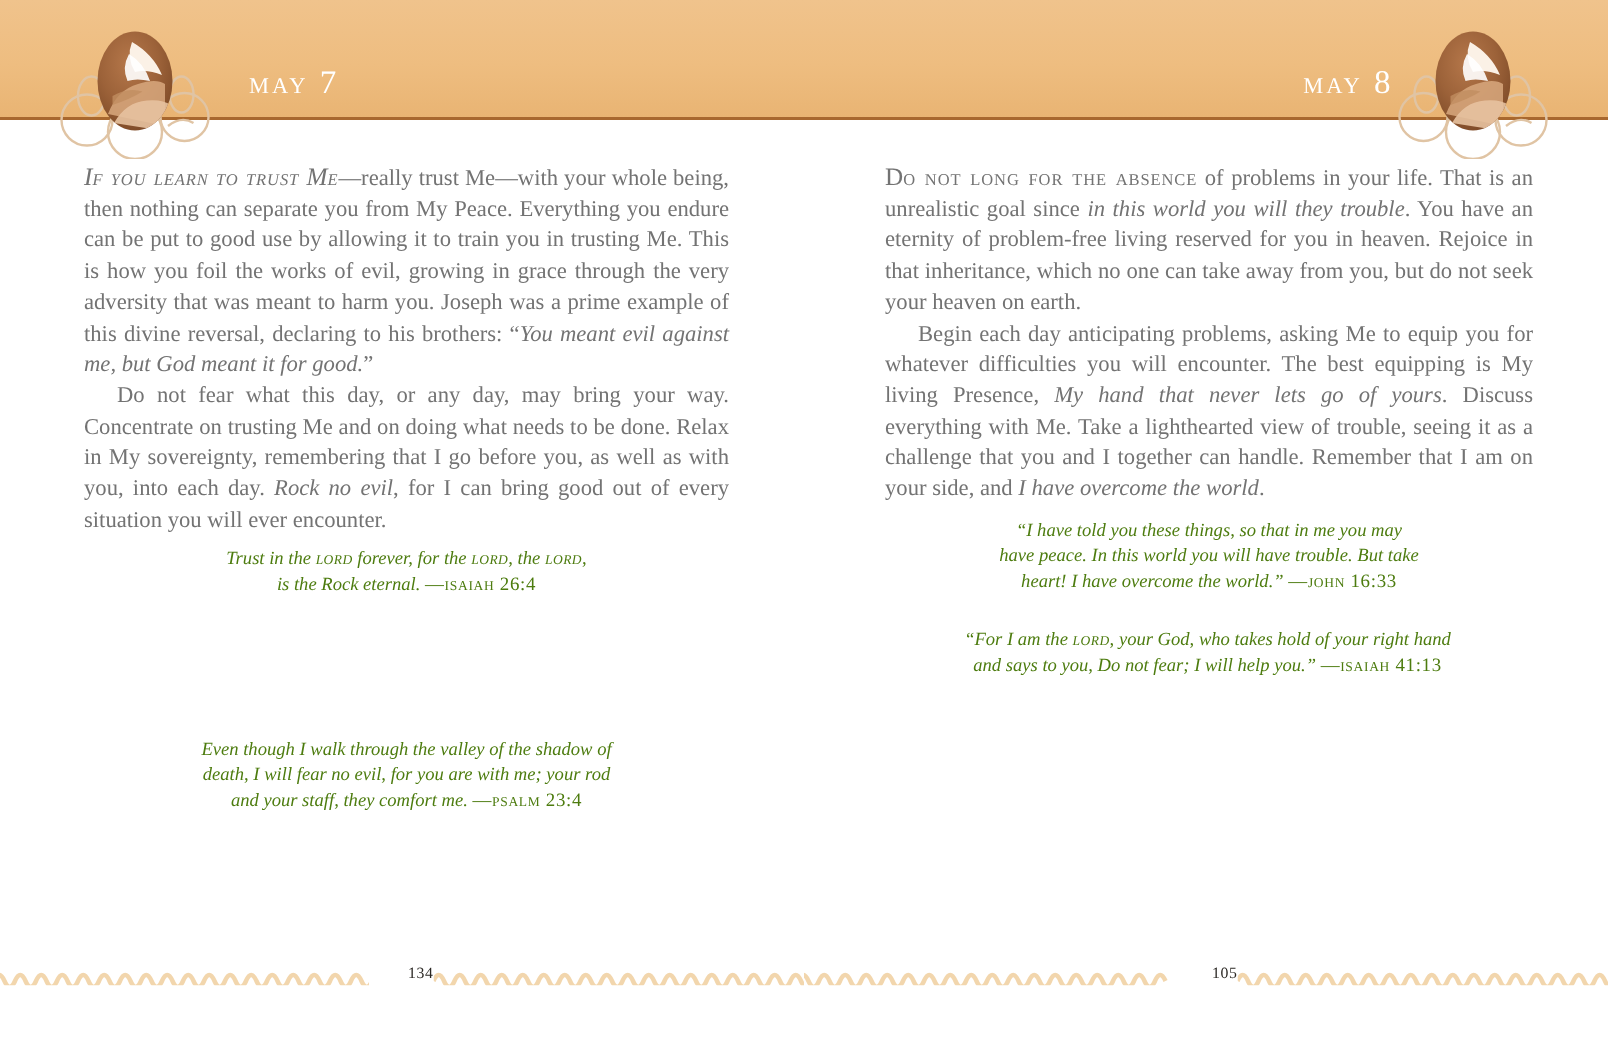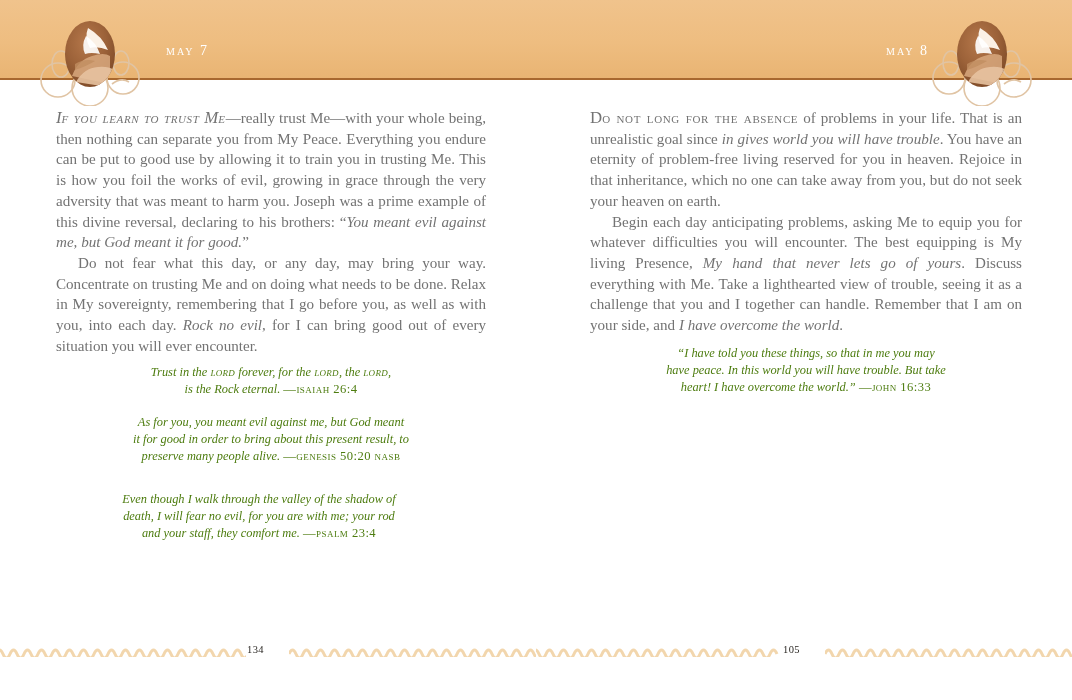--- a/index.html
+++ b/index.html
@@ -45,21 +45,21 @@
     left: 0;
     width: 536px;
     height: 2px;
     background: #a8682f;
   }
   .header-title {
     position: absolute;
     top: 44px;
     color: #ffffff;
     font-family: "Liberation Serif", "DejaVu Serif", serif;
-    font-size: 14px;
+    font-size: 22px;
     letter-spacing: 2.0px;
     font-variant: small-caps;
     text-transform: lowercase;
     white-space: nowrap;
     line-height: 1;
     text-align: center;
   }
   .page-left .header-title { left: 166px; }
   .page-right .header-title { right: 143px; }
 
@@ -143,21 +143,21 @@
     position: absolute;
     top: 2px;
     height: 14px;
     overflow: hidden;
   }
   .scallop svg { display: block; }
   .folio {
     position: absolute;
     top: 1px;
     width: 42px;
-    text-align: left;
+    text-align: right;
     font-size: 10.5px;
     letter-spacing: 0.4px;
     color: #2a2723;
     line-height: 16px;
   }
   .page-left  .folio { left: 247px; }
   .page-right .folio { left: 247px; }
   .page-left  .scallop.s-a { left: -4px;  width: 250px; }
   .page-left  .scallop.s-b { left: 289px; width: 251px; }
   .page-right .scallop.s-a { left: -4px;  width: 250px; }
@@ -210,23 +210,22 @@
       </svg>
     </div>
 
     <div class="col">
       <p class="first"><span class="lead-caps ital"><span class="cap1">I</span>f you learn to trust <span class="cap1">M</span>e</span>—really trust Me—with your whole being, then nothing can separate you from My Peace. Everything you endure can be put to good use by allowing it to train you in trusting Me. This is how you foil the works of evil, growing in grace through the very adversity that was meant to harm you. Joseph was a prime example of this divine reversal, declaring to his brothers: “<em>You meant evil against me, but God meant it for good.</em>”</p>
       <p>Do not fear what this day, or any day, may bring your way. Concentrate on trusting Me and on doing what needs to be done. Relax in My sovereignty, remembering that I go before you, as well as with you, into each day. <em>Rock no evil</em>, for I can bring good out of every situation you will ever encounter.</p>
     </div>
 
     <div class="scripture" style="left:56px; top:364px; width:430px;">Trust in the <span class="lord">Lord</span> forever, for the <span class="lord">Lord</span>, the <span class="lord">Lord</span>,<br>is the Rock eternal. <span class="ref">—Isaiah 26:4</span></div>
 
-    <div class="scripture" style="left:56px; top:414px; width:430px;">As for you, you meant evil against me, but God meant<br>it for good in order to bring about this present result, to<br>preserve many people alive. <span class="ref">—Genesis 50:20 nasb</span></div>
-
-    <div class="scripture" style="left:44px; top:491px; width:430px;">Even though I walk through the valley of the shadow of<br>death, I will fear no evil, for you are with me; your rod<br>and your staff, they comfort me. <span class="ref">—Psalm 23:4</span></div>
+
+    <div class="scripture" style="left:56px; top:491px; width:430px;">Even though I walk through the valley of the shadow of<br>death, I will fear no evil, for you are with me; your rod<br>and your staff, they comfort me. <span class="ref">—Psalm 23:4</span></div>
 
     <div class="footer">
       <div class="scallop s-a">
         <svg width="250" height="14" viewBox="0 0 250 14" preserveAspectRatio="none" aria-hidden="true">
           <path d="M0 11 q3.5 -8 7 0 t7 0 t7 0 t7 0 t7 0 t7 0 t7 0 t7 0 t7 0 t7 0 t7 0 t7 0 t7 0 t7 0 t7 0 t7 0 t7 0 t7 0 t7 0 t7 0 t7 0 t7 0 t7 0 t7 0 t7 0 t7 0 t7 0 t7 0 t7 0 t7 0 t7 0 t7 0 t7 0 t7 0 t7 0 t7 0" fill="none" stroke="#f2d6ad" stroke-width="3"></path>
         </svg>
       </div>
       <div class="folio">134</div>
       <div class="scallop s-b">
         <svg width="251" height="14" viewBox="0 0 251 14" preserveAspectRatio="none" aria-hidden="true">
@@ -272,26 +271,27 @@
             <path d="M64 68 q8 -14 22 -15 q10 -1 16 3 l0 18 z" fill="#e7c2a0" opacity="0.9"></path>
             <path d="M76 14 q14 8 20 22 q-10 -4 -18 -2 q-6 -10 -2 -20 z" fill="#fbf1e6"></path>
             <path d="M74 22 q10 6 14 18 q-9 -2 -15 0 q-4 -9 1 -18 z" fill="#ffffff" opacity="0.9"></path>
             <path d="M63 50 q10 -6 20 -3 q-8 5 -20 9 z" fill="#c08d60" opacity="0.8"></path>
           </g>
         </g>
       </svg>
     </div>
 
     <div class="col">
-      <p class="first"><span class="lead-caps"><span class="cap1">D</span>o not long for the absence</span> of problems in your life. That is an unrealistic goal since <em>in gives world you will have trouble</em>. You have an eternity of problem-free living reserved for you in heaven. Rejoice in that inheritance, which no one can take away from you, but do not seek your heaven on earth.</p>
+      <p class="first"><span class="lead-caps"><span class="cap1">D</span>o not long for the absence</span> of problems in your life. That is an unrealistic goal since <em>in this world you will they trouble</em>. You have an eternity of problem-free living reserved for you in heaven. Rejoice in that inheritance, which no one can take away from you, but do not seek your heaven on earth.</p>
       <p>Begin each day anticipating problems, asking Me to equip you for whatever difficulties you will encounter. The best equipping is My living Presence, <em>My hand that never lets go of yours</em>. Discuss everything with Me. Take a lighthearted view of trouble, seeing it as a challenge that you and I together can handle. Remember that I am on your side, and <em>I have overcome the world</em>.</p>
     </div>
 
     <div class="scripture" style="left:54px; top:345px; width:432px;">“I have told you these things, so that in me you may<br>have peace. In this world you will have trouble. But take<br>heart! I have overcome the world.” <span class="ref">—John 16:33</span></div>
 
+    <div class="scripture" style="left:34px; top:418px; width:470px;">“For I am the <span class="lord">Lord</span>, your God, who takes hold of your right hand<br>and says to you, Do not fear; I will help you.” <span class="ref">—Isaiah 41:13</span></div>
 
 
     <div class="footer">
       <div class="scallop s-a">
         <svg width="250" height="14" viewBox="0 0 250 14" preserveAspectRatio="none" aria-hidden="true">
           <path d="M0 11 q3.5 -8 7 0 t7 0 t7 0 t7 0 t7 0 t7 0 t7 0 t7 0 t7 0 t7 0 t7 0 t7 0 t7 0 t7 0 t7 0 t7 0 t7 0 t7 0 t7 0 t7 0 t7 0 t7 0 t7 0 t7 0 t7 0 t7 0 t7 0 t7 0 t7 0 t7 0 t7 0 t7 0 t7 0 t7 0 t7 0" fill="none" stroke="#f2d6ad" stroke-width="3"></path>
         </svg>
       </div>
       <div class="folio">105</div>
       <div class="scallop s-b">

